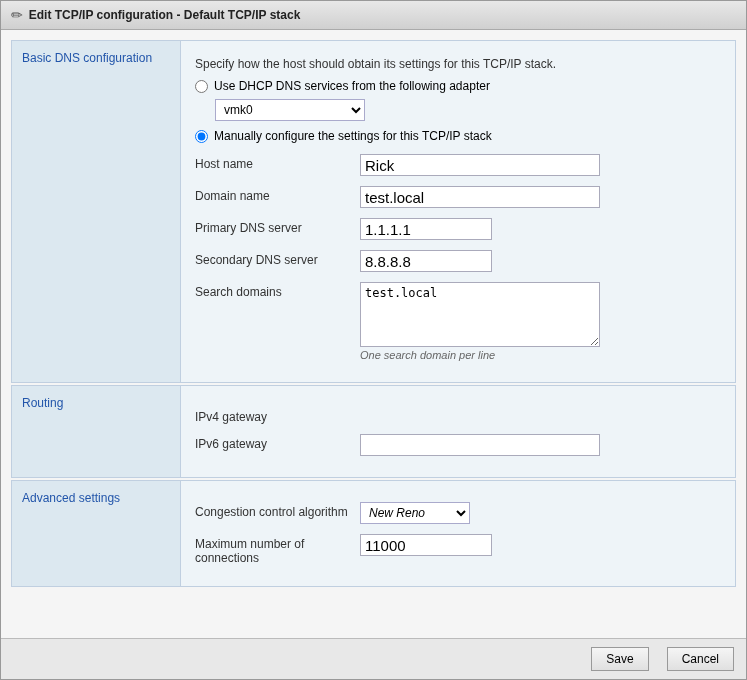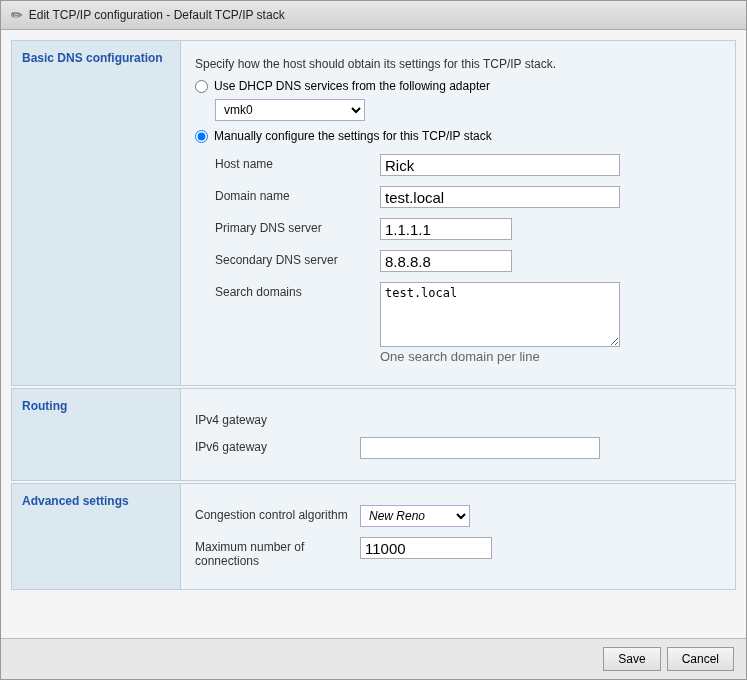--- a/index.html
+++ b/index.html
@@ -26,21 +26,21 @@
       display: flex;
       align-items: center;
       gap: 6px;
     }
     .title-bar-icon {
       font-size: 14px;
       color: #555;
     }
     .title-bar-text {
       font-size: 12px;
-      font-weight: normal;
+      font-weight: bold;
       color: #222;
     }
     .content {
       flex: 1;
       overflow-y: auto;
       padding: 10px;
       background: #f5f5f5;
     }
     .section {
       display: flex;
@@ -48,21 +48,20 @@
     }
     .section-label {
       width: 170px;
       min-width: 170px;
       padding: 10px 8px 10px 10px;
       background: #dce8f0;
       color: #2255aa;
       font-size: 12px;
       border: 1px solid #c0cfe0;
       vertical-align: top;
-      font-weight: bold;
     }
     .section-content {
       flex: 1;
       background: #eef4f8;
       border: 1px solid #c0cfe0;
       border-left: none;
       padding: 16px 14px;
     }
     .intro-text {
       color: #333;
@@ -109,30 +108,31 @@
       border: 1px solid #aab;
       padding: 3px 4px;
       font-size: 12px;
       background: white;
       resize: vertical;
       width: 240px;
       height: 65px;
     }
     .hint-text {
       color: #666;
-      font-size: 13px;
+      font-size: 11px;
       margin-top: 2px;
+      font-style: italic;
     }
     .footer {
       padding: 8px 12px;
       background: #e8e8e8;
       border-top: 1px solid #bbb;
       display: flex;
       justify-content: flex-end;
-      gap: 6px;
+      gap: 18px;
     }
     .btn {
       padding: 3px 14px;
       border: 1px solid #999;
       background: linear-gradient(to bottom, #f5f5f5, #e0e0e0);
       font-size: 12px;
       cursor: pointer;
       height: 24px;
     }
     .form-row {
@@ -182,21 +182,21 @@
           <select class="adapter-select">
             <option>vmk0</option>
           </select>
         </div>
 
         <div class="radio-row">
           <input type="radio" name="dns-mode" id="manual-radio" checked="" style="">
           <label for="manual-radio">Manually configure the settings for this TCP/IP stack</label>
         </div>
 
-        <div style="margin-left: 20px;">
+        <div style="">
 
           <div class="form-row">
             <div class="form-row-label">Host name</div>
             <input type="text" class="input-wide" value="Rick" style="">
           </div>
 
           <div class="form-row">
             <div class="form-row-label">Domain name</div>
             <input type="text" class="input-wide" value="test.local" style="">
           </div>

